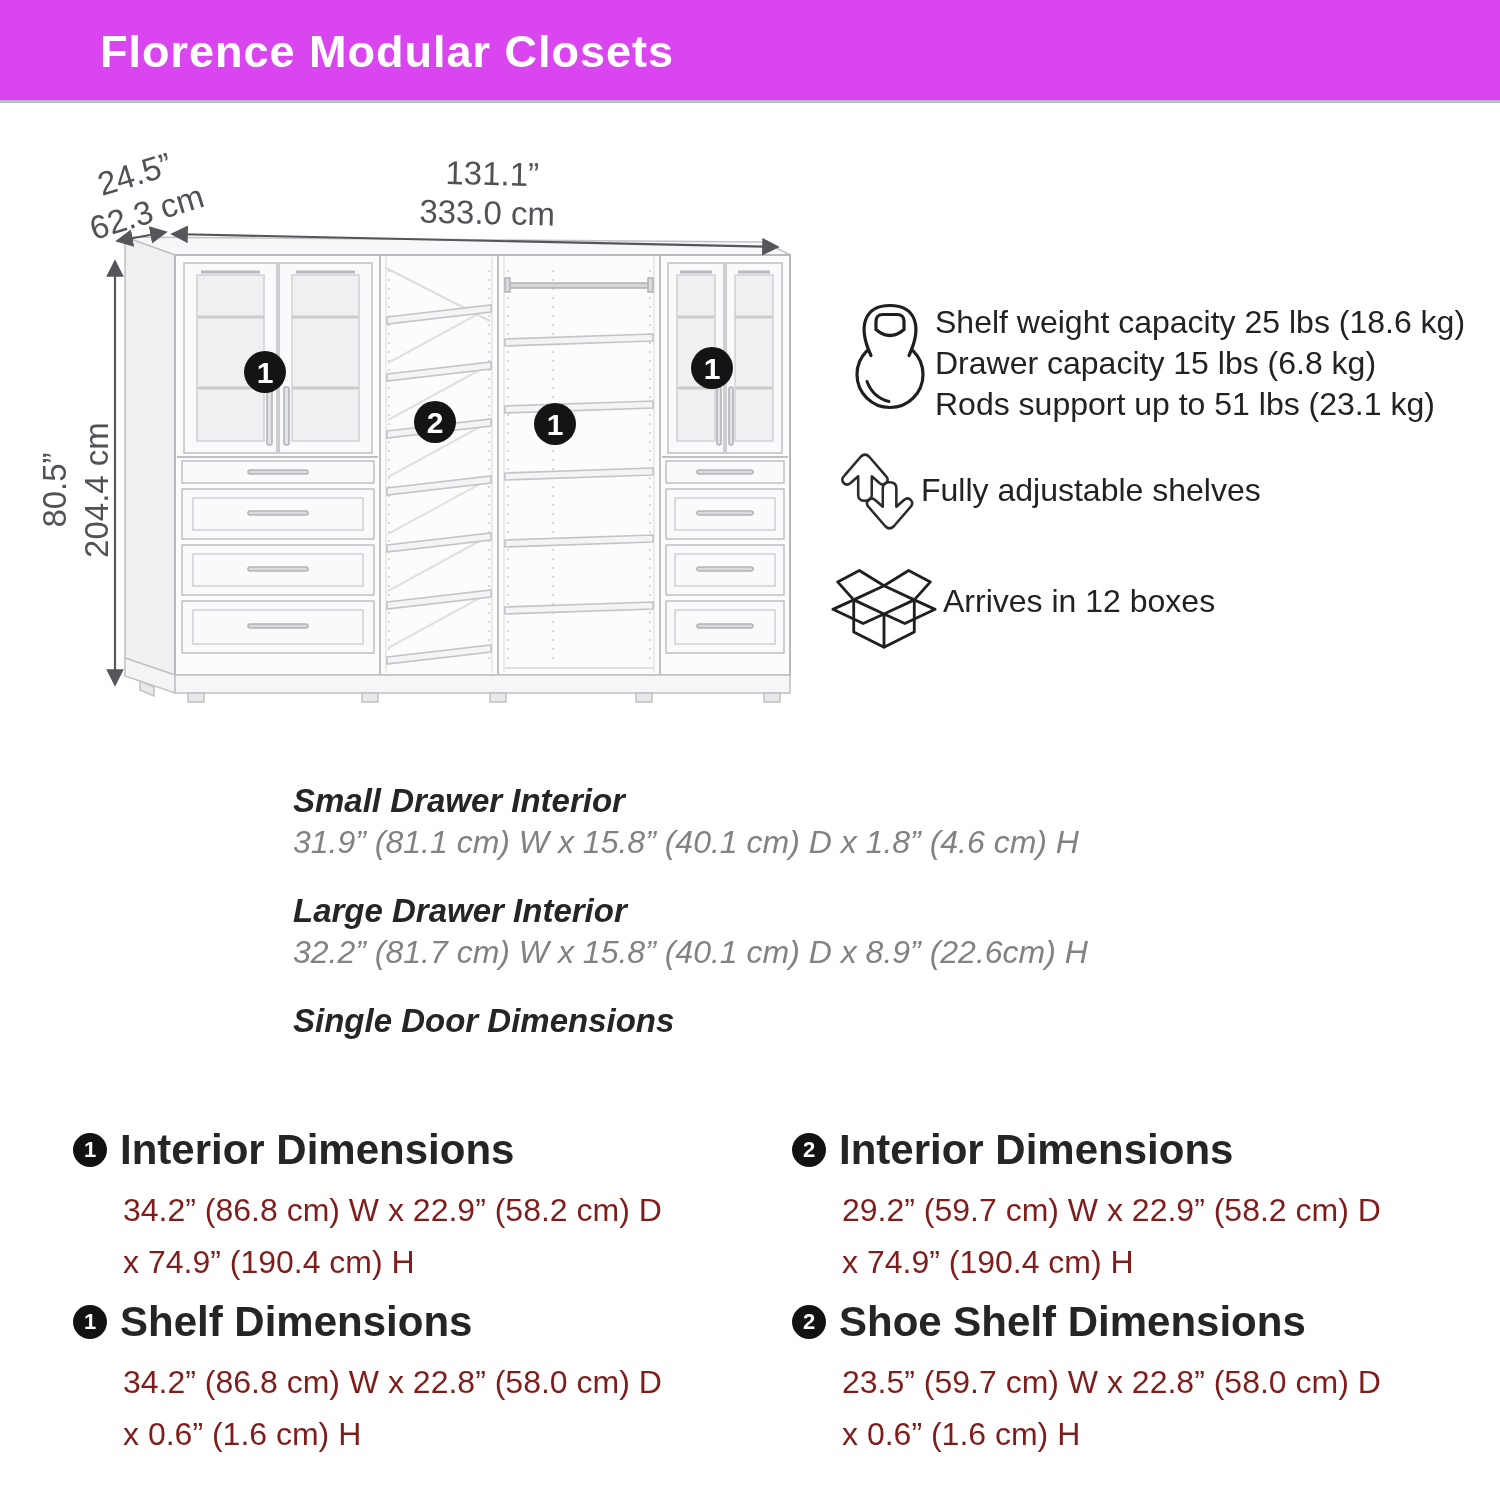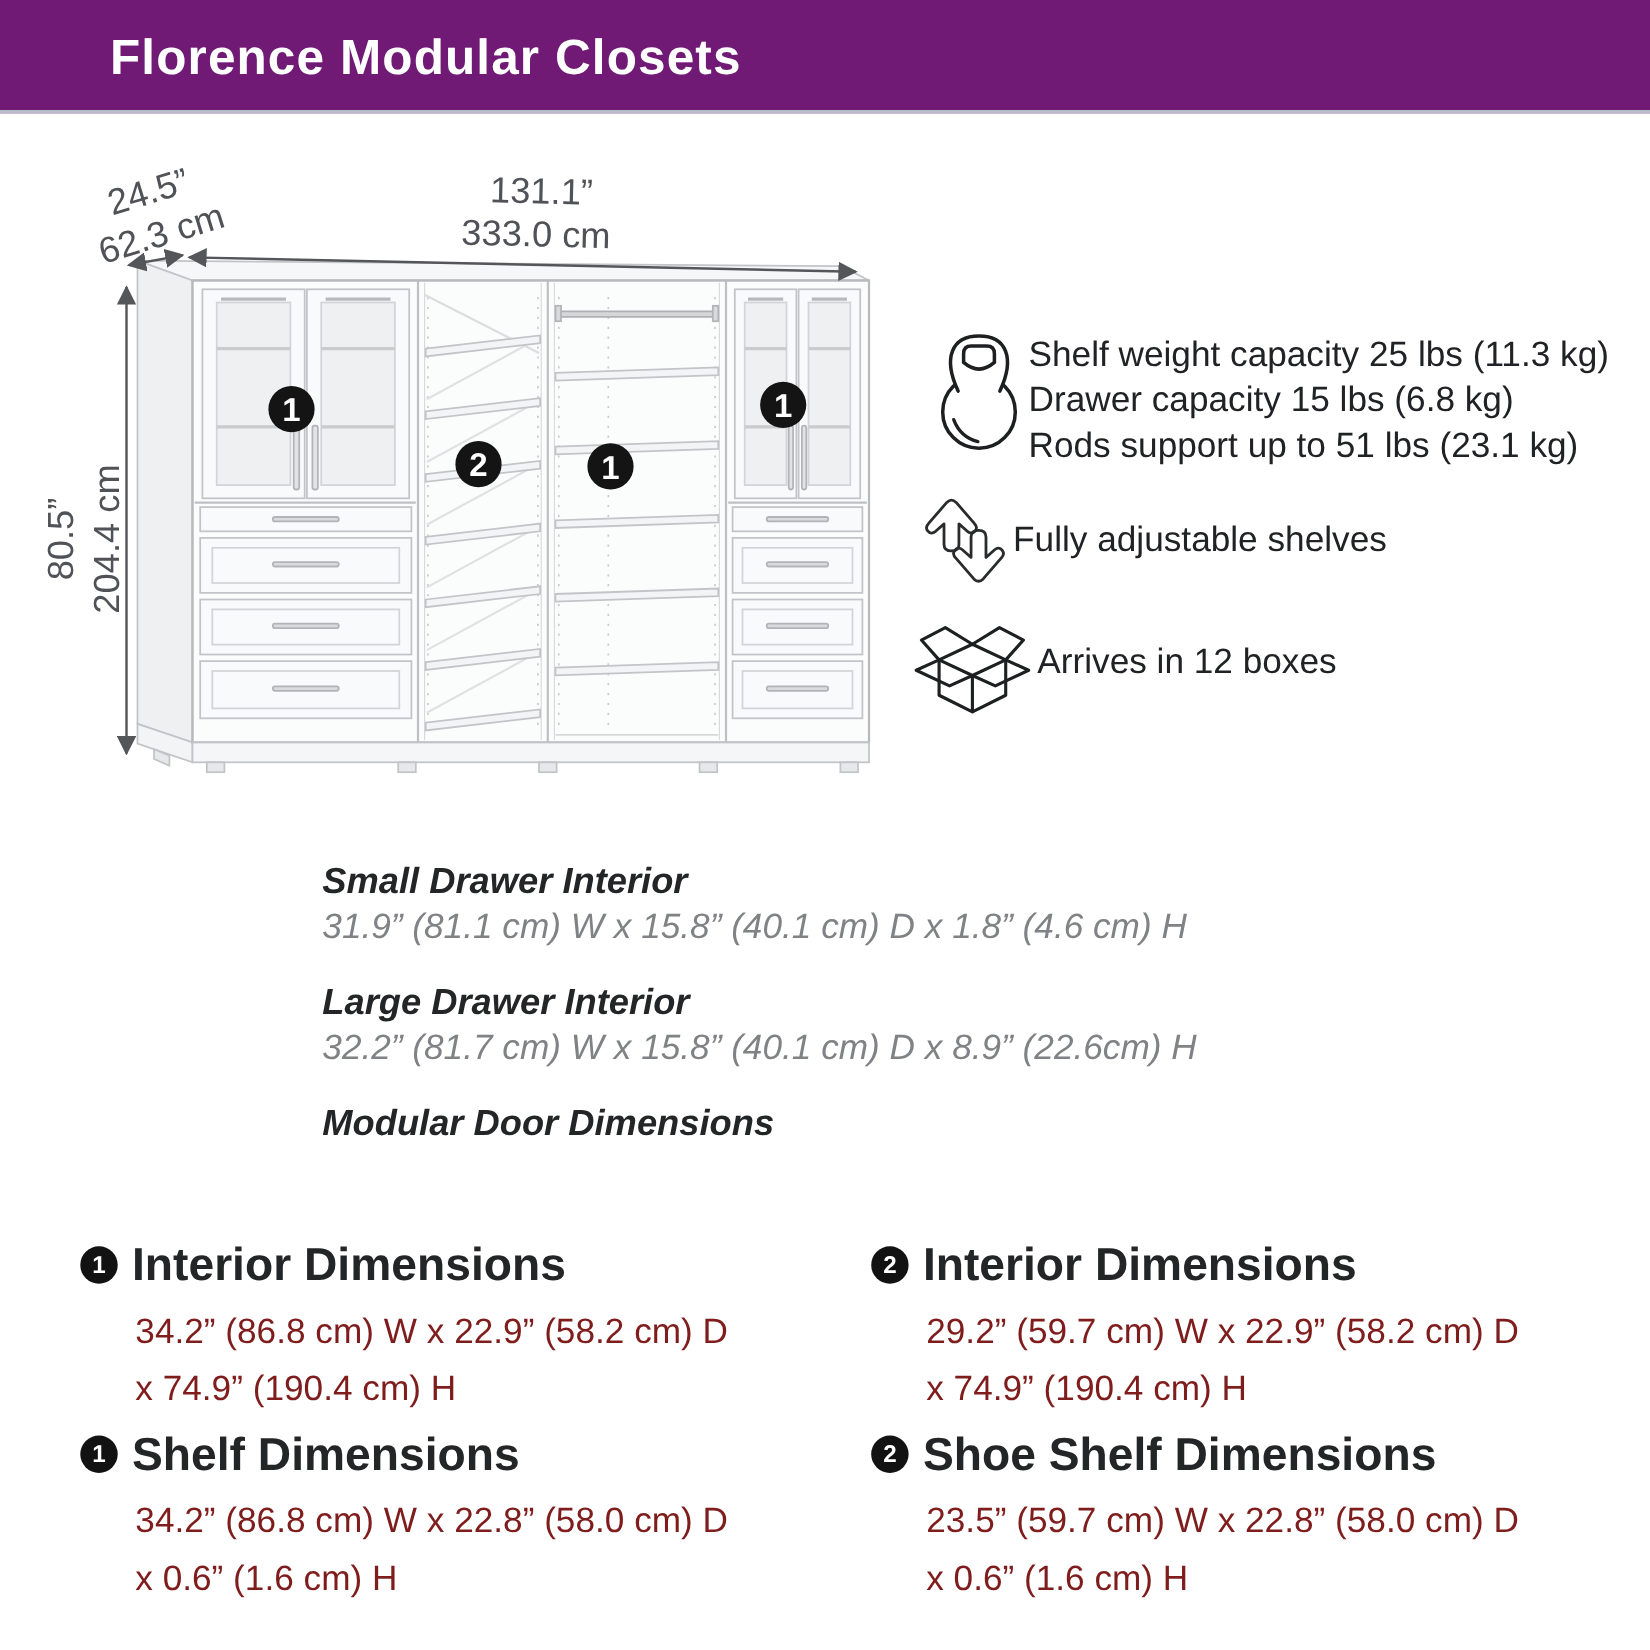--- a/index.html
+++ b/index.html
@@ -3,21 +3,21 @@
 <meta charset="utf-8">
 <style>
   html,body{margin:0;padding:0;}
   body{
     width:1500px;height:1500px;position:relative;background:#ffffff;
     font-family:"Liberation Sans",sans-serif;overflow:hidden;
     -webkit-font-smoothing:antialiased;
   }
   .abs{position:absolute;}
   
-  .header{left:0;top:0;width:1500px;height:100px;background:#701a75;border-bottom:3px solid #b9bdc9;}
+  .header{left:0;top:0;width:1500px;height:100px;background:#d946ef;border-bottom:3px solid #b9bdc9;}
   .page-title{left:100px;top:26px;color:#ffffff;font-size:45px;font-weight:600;letter-spacing:1px;}
   
   .diagram{left:20px;top:125px;}
   .dim-label{font-size:33px;fill:#515257;}
   .badge-circle{fill:#141414;}
   .badge-num{fill:#ffffff;font-size:30px;font-weight:bold;text-anchor:middle;}
   
   .feature-line{font-size:32px;color:#212225;line-height:41px;white-space:nowrap;}
   
   .spec{left:293px;width:900px;font-style:italic;}
@@ -228,21 +228,21 @@
 
 <svg class="abs" style="left:845px;top:299px;" width="90" height="113" viewBox="0 0 90 112">
   <g stroke="#1e1f21" stroke-width="3.2" stroke-linecap="round">
     <circle cx="45" cy="75" r="33" fill="none"></circle>
     <path d="M26 56 C12 26 20 6 45 6 C70 6 78 26 64 56" fill="#ffffff"></path>
     <path d="M31 22 Q31 15 38 15 H52 Q59 15 59 22 V30 Q45 42 31 30 Z" fill="#ffffff"></path>
     <path d="M22 82 Q28 98 44 102" fill="none" stroke-width="3"></path>
   </g>
 </svg>
 <div class="abs" style="left:935px;top:302px;">
-  <div class="feature-line">Shelf weight capacity 25 lbs (11.3 kg)</div>
+  <div class="feature-line">Shelf weight capacity 25 lbs (18.6 kg)</div>
   <div class="feature-line">Drawer capacity 15 lbs (6.8 kg)</div>
   <div class="feature-line">Rods support up to 51 lbs (23.1 kg)</div>
 </div>
 
 <svg class="abs" style="left:837px;top:444px;" width="78" height="95" viewBox="0 0 92 112">
   <g fill="none" stroke="#2a2b2d" stroke-width="3" stroke-linejoin="round">
     <path d="M25 60 L25 38 L16 46 Q11 50 7.5 45.5 Q4.5 41.5 8.5 37.5 L28 15 Q33 10 38 15 L57.5 37.5 Q61.5 41.5 58.5 45.5 Q55 50 50 46 L41 38 L41 60 Q41 67 33 67 Q25 67 25 60 Z"></path>
     <path d="M54 52 L54 74 L45 66 Q40 62 36.5 66.5 Q33.5 70.5 37.5 74.5 L57 97 Q62 102 67 97 L86.5 74.5 Q90.5 70.5 87.5 66.5 Q84 62 79 66 L70 74 L70 52 Q70 45 62 45 Q54 45 54 52 Z"></path>
   </g>
 </svg>
@@ -263,21 +263,21 @@
 
 <div class="abs spec" style="top:781px;">
   <div class="spec-title">Small Drawer Interior</div>
   <div class="spec-value">31.9” (81.1 cm) W x 15.8” (40.1 cm) D x 1.8” (4.6 cm) H</div>
 </div>
 <div class="abs spec" style="top:891px;">
   <div class="spec-title">Large Drawer Interior</div>
   <div class="spec-value">32.2” (81.7 cm) W x 15.8” (40.1 cm) D x 8.9” (22.6cm) H</div>
 </div>
 <div class="abs spec" style="top:1001px;">
-  <div class="spec-title">Modular Door Dimensions</div>
+  <div class="spec-title">Single Door Dimensions</div>
 </div>
 
 <div class="abs nspec" style="left:73px;top:1126px;">
   <div class="nhead">
     <span class="nbadge">1</span>
     <span class="ntitle">Interior Dimensions</span>
   </div>
   <div class="nvals">
     <div>34.2” (86.8 cm) W x 22.9” (58.2 cm) D</div>
     <div>x 74.9” (190.4 cm) H</div>

